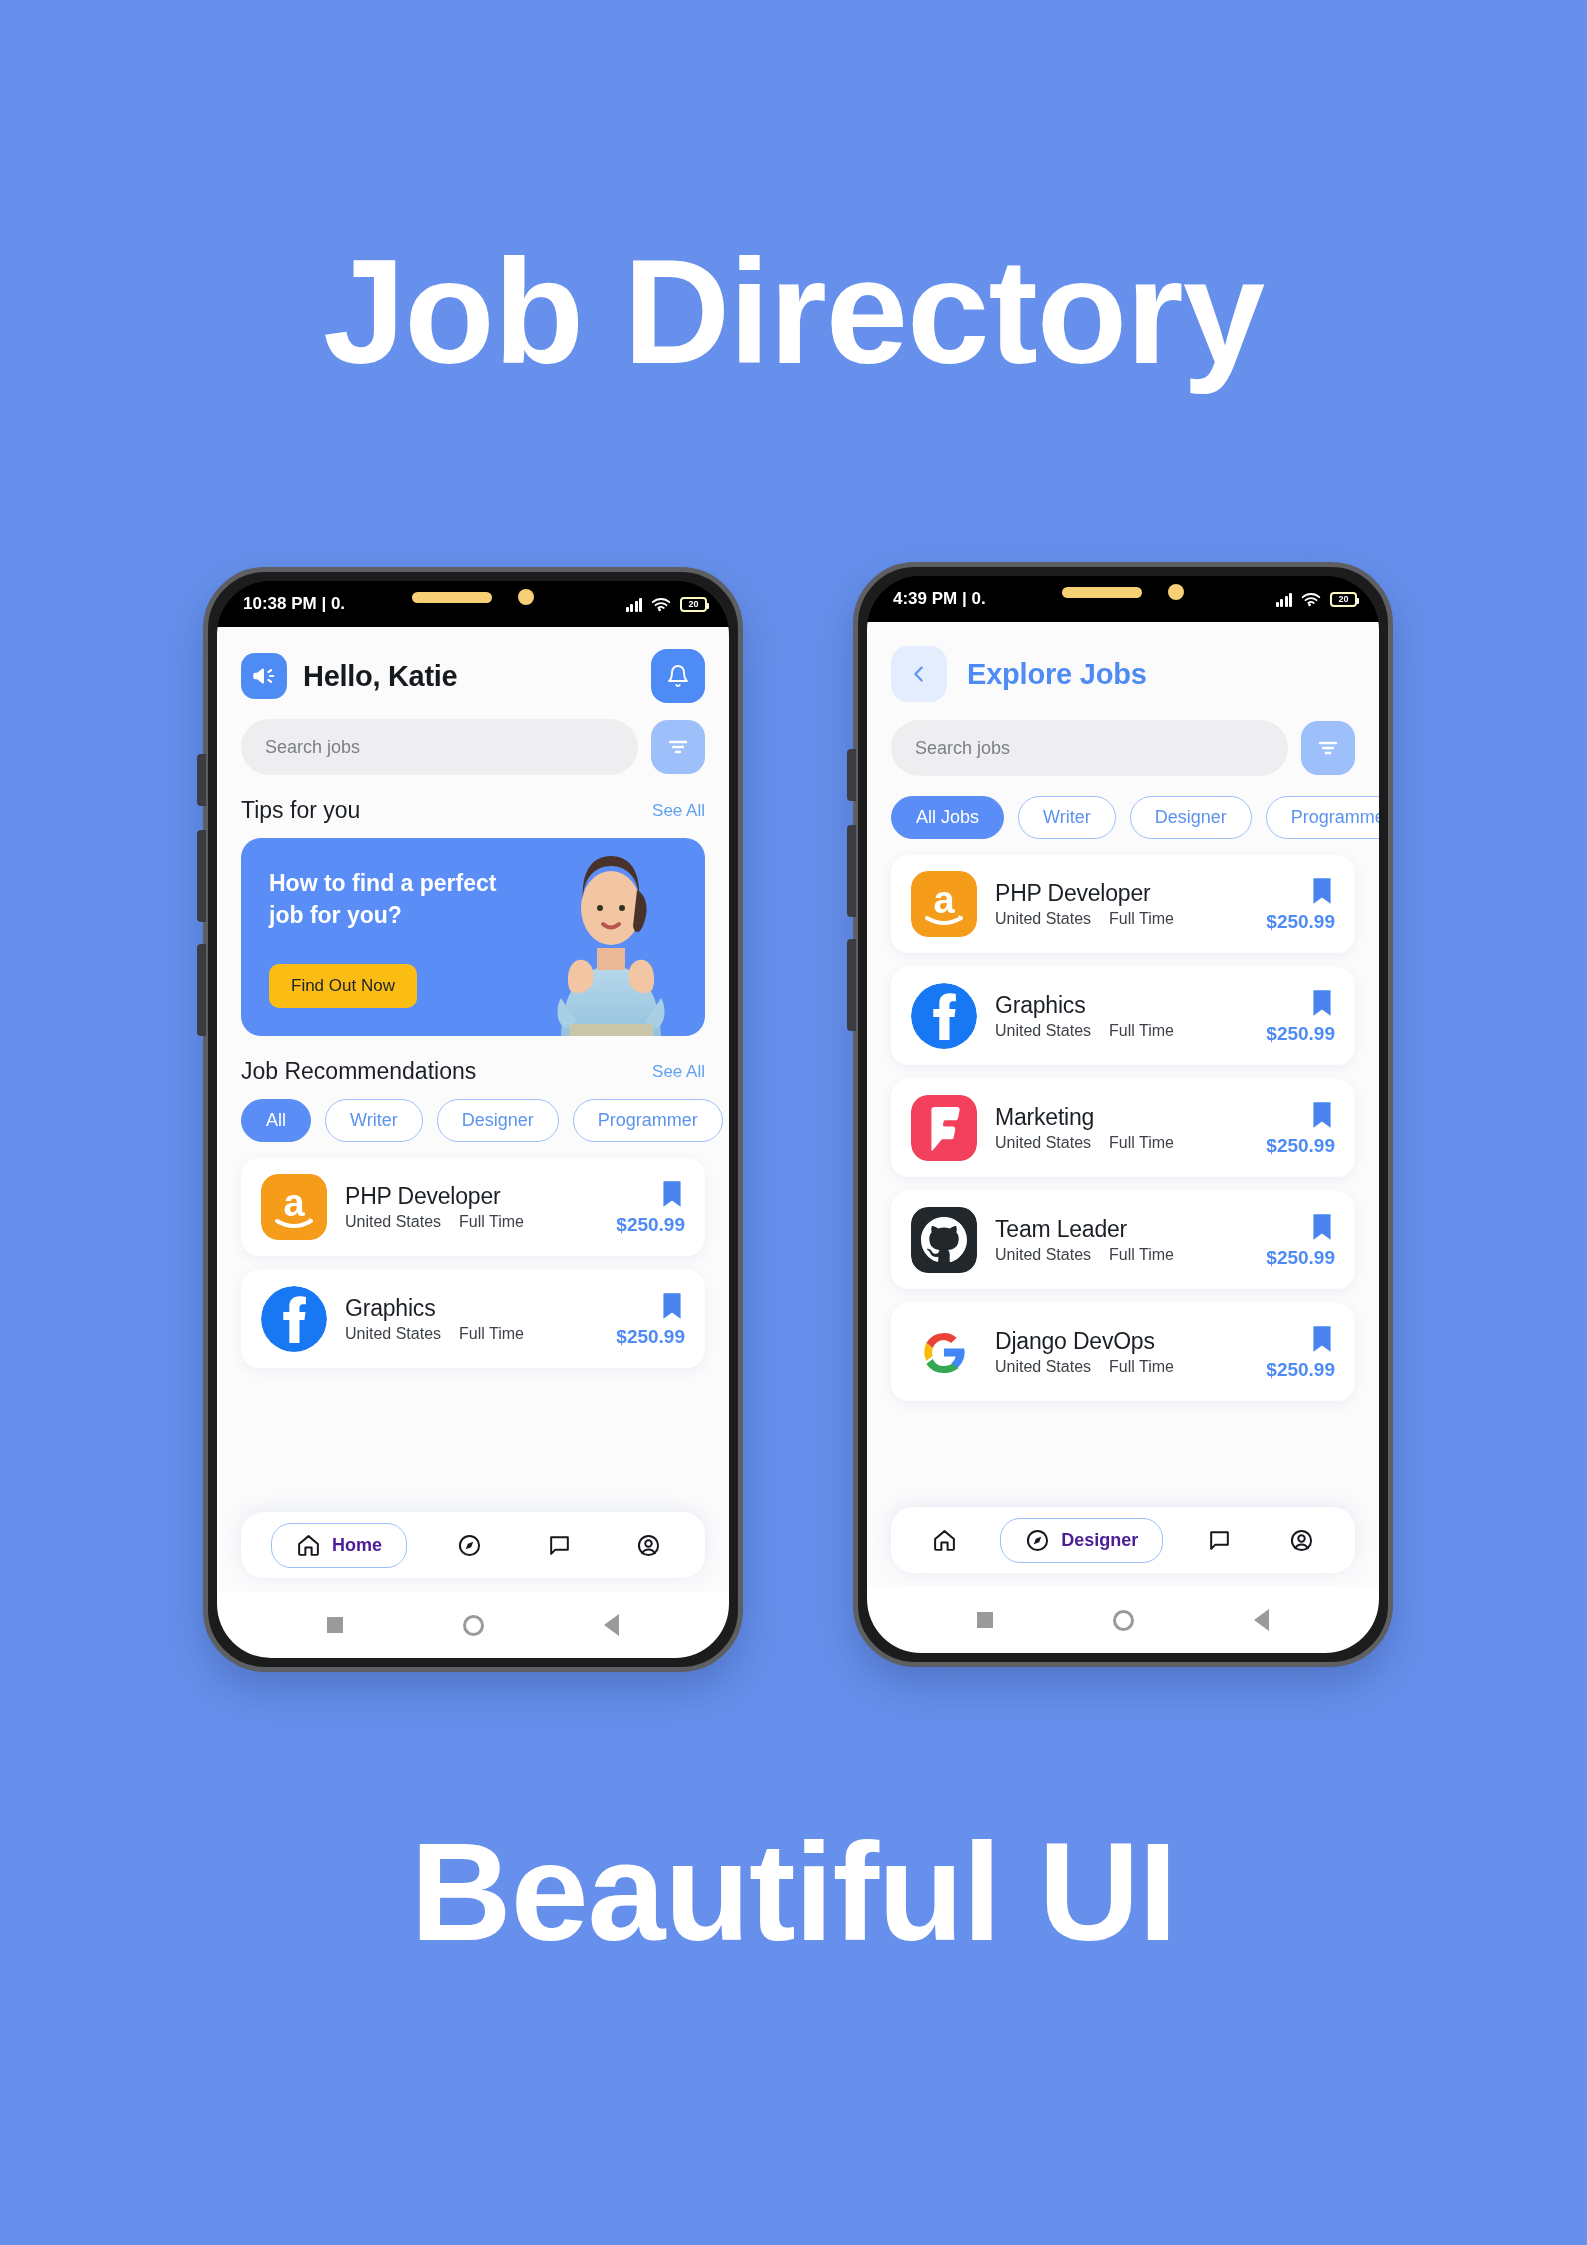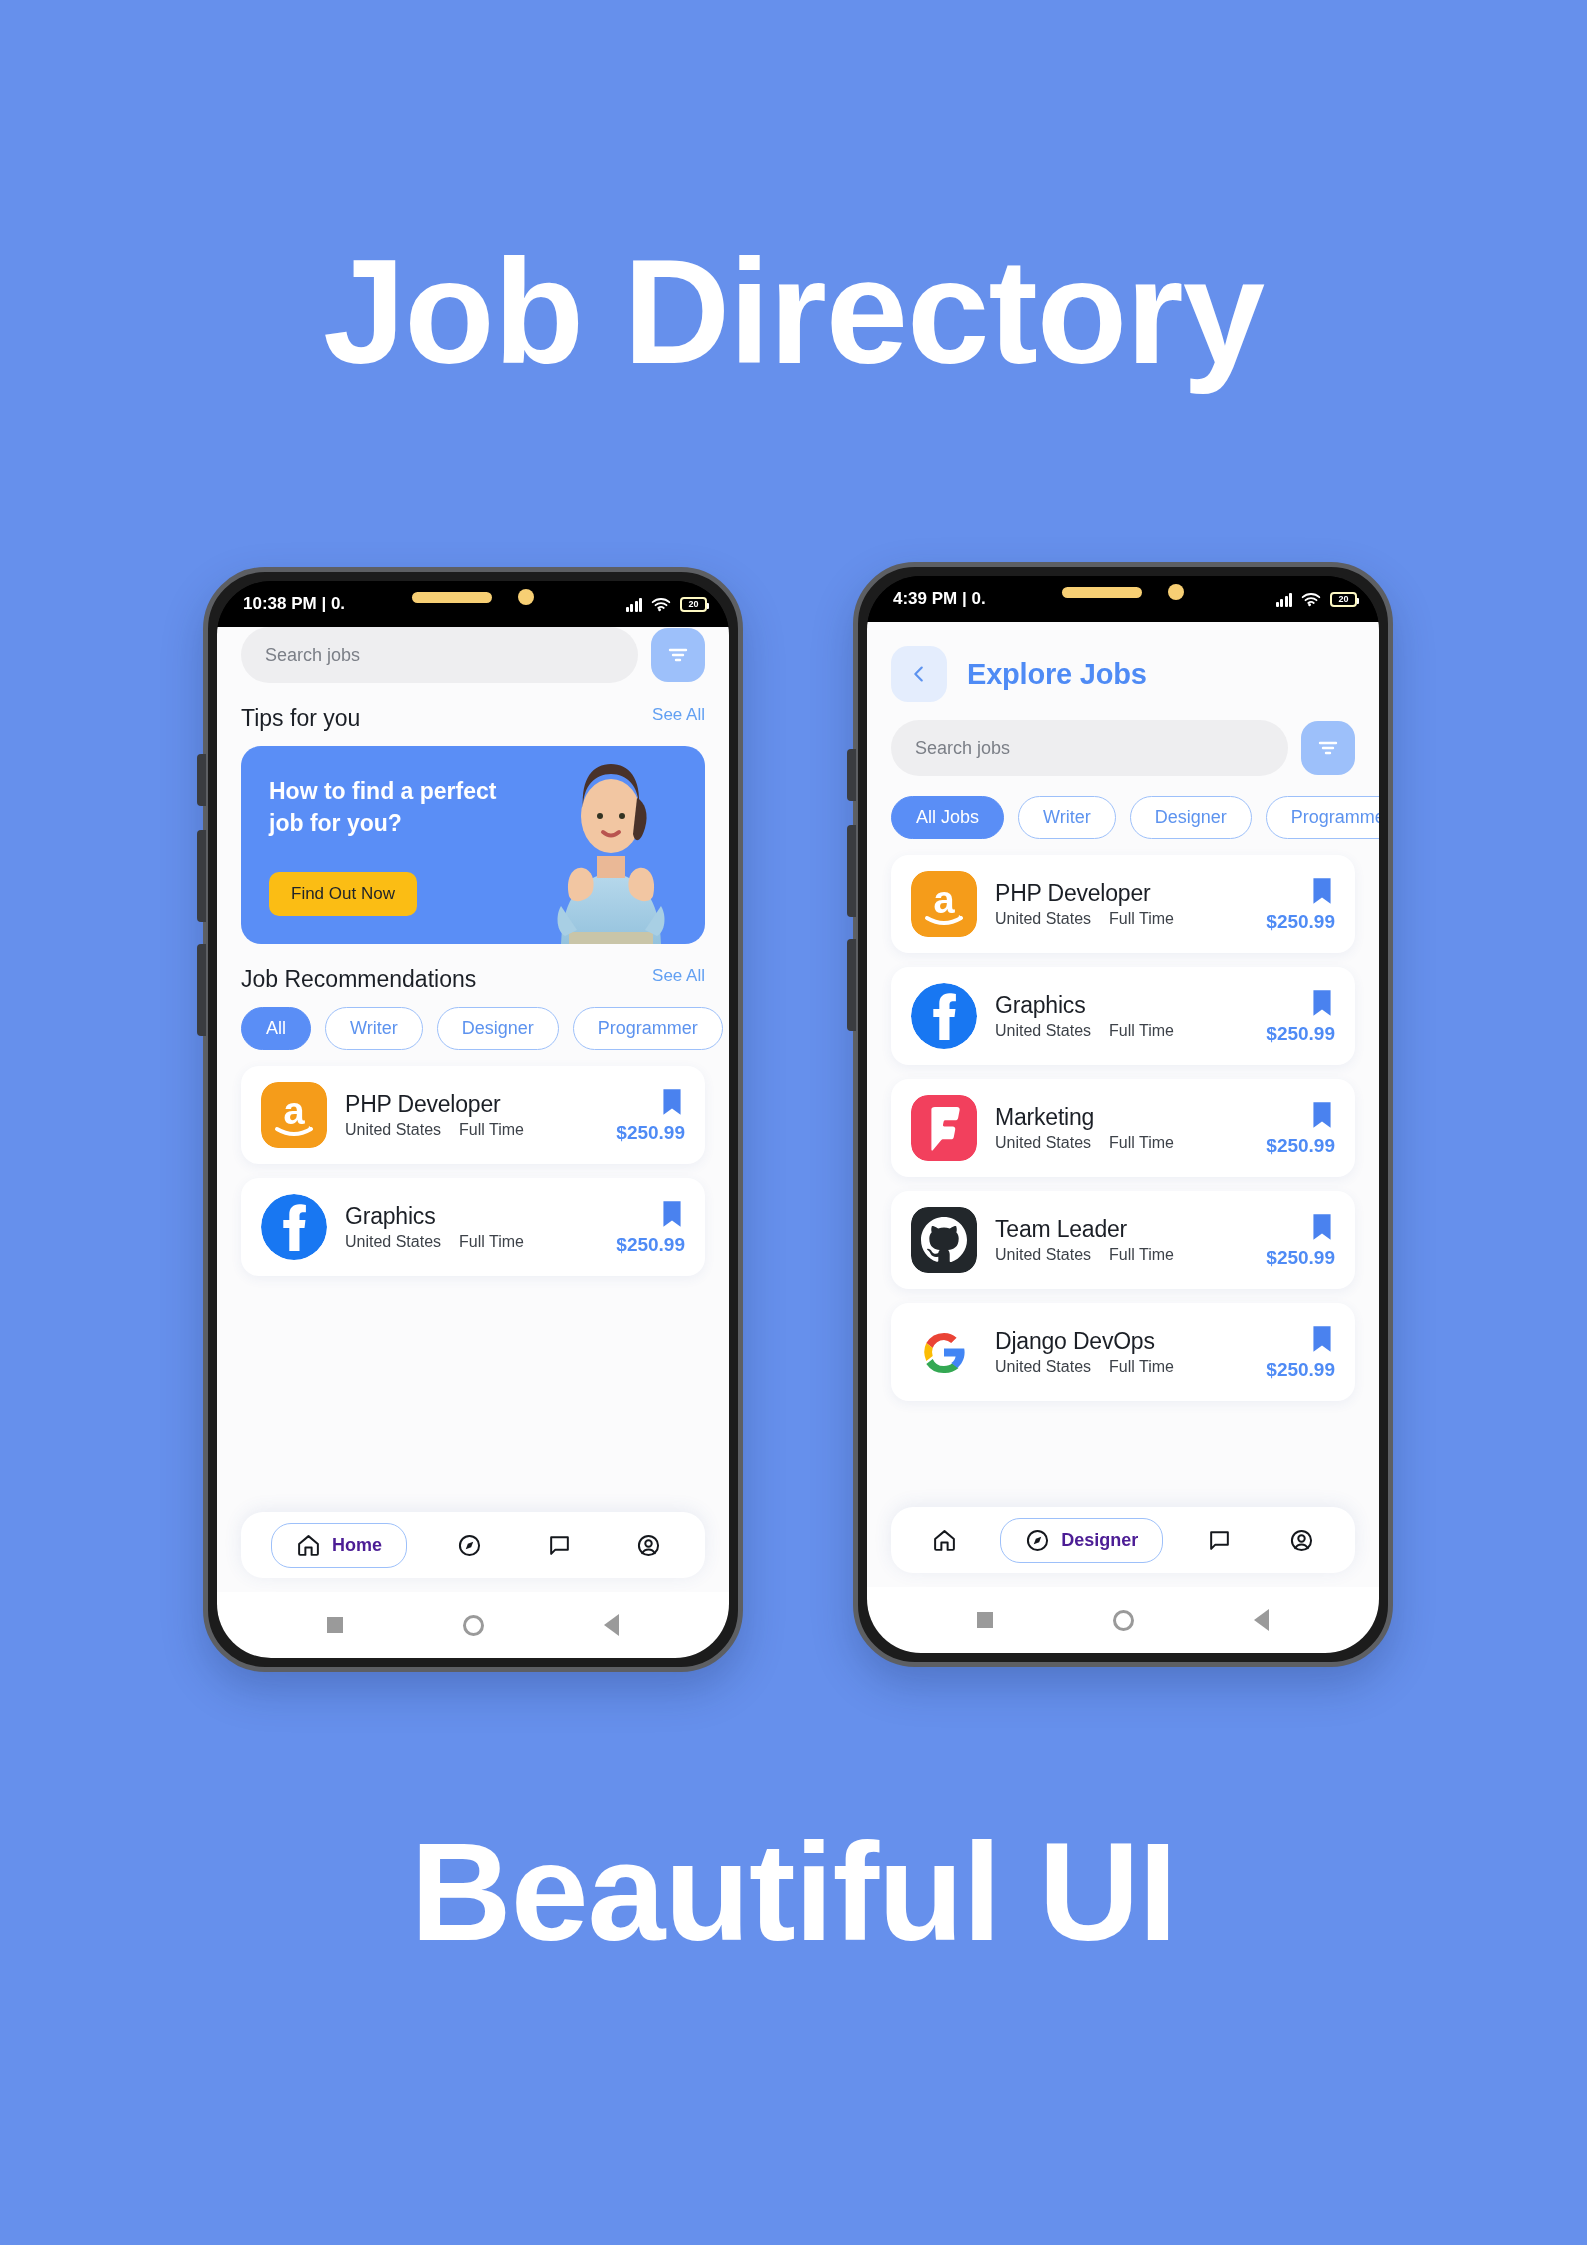--- a/index.html
+++ b/index.html
@@ -161,21 +161,21 @@
   }
   .filter-btn {
     width: 54px; height: 54px; border-radius: 17px;
     background: #9dc0fa;
     display: flex; align-items: center; justify-content: center;
     flex: none;
   }
 
   
   .sec-row {
-    display: flex; align-items: flex-start; justify-content: space-between;
+    display: flex; align-items: center; justify-content: space-between;
     margin: 22px 0 14px;
   }
   .sec-title { font-size: 23px; color: #1b1f26; }
   .see-all { font-size: 17px; color: #62a0f2; margin-left: 13px; }
 
   
   .banner {
     position: relative;
     height: 198px;
     border-radius: 20px;
@@ -303,20 +303,35 @@
           <path d="M5.4 9.8a10 10 0 0113.2 0" stroke="#fff" stroke-width="2.2" fill="none" stroke-linecap="round"></path>
           <path d="M8.7 13.2a5.2 5.2 0 016.6 0" stroke="#fff" stroke-width="2.2" fill="none" stroke-linecap="round"></path>
         </svg>
         <span class="bat">20</span>
       </div>
     </div>
 
     <div class="app">
       <div class="app-scroll">
 
+        <div class="home-head">
+          <div class="logo-sq">
+            <svg width="26" height="26" viewBox="0 0 24 24" fill="none" stroke="#fff" stroke-width="2" stroke-linecap="round" stroke-linejoin="round">
+              <path d="M3 11v2a1 1 0 001 1h2l5 4V6L6 10H4a1 1 0 00-1 1z" fill="#fff"></path>
+              <path d="M16 8.5l2.6-2M17.5 12h3M16 15.5l2.6 2"></path>
+            </svg>
+          </div>
+          <div class="greeting">Hello, Katie</div>
+          <div class="bell-btn">
+            <svg width="24" height="24" viewBox="0 0 24 24" fill="none" stroke="#fff" stroke-width="1.9" stroke-linecap="round" stroke-linejoin="round">
+              <path d="M18 8A6 6 0 006 8c0 7-3 9-3 9h18s-3-2-3-9"></path>
+              <path d="M13.7 21a2 2 0 01-3.4 0"></path>
+            </svg>
+          </div>
+        </div>
 
         <div class="search-row">
           <div class="search-box">Search jobs</div>
           <div class="filter-btn">
             <svg width="24" height="24" viewBox="0 0 24 24" stroke="#fff" stroke-width="2.4" stroke-linecap="round">
               <line x1="4" y1="7" x2="20" y2="7"></line>
                 <line x1="7" y1="12" x2="17" y2="12"></line>
                 <line x1="10" y1="17" x2="14" y2="17"></line>
             </svg>
           </div>

